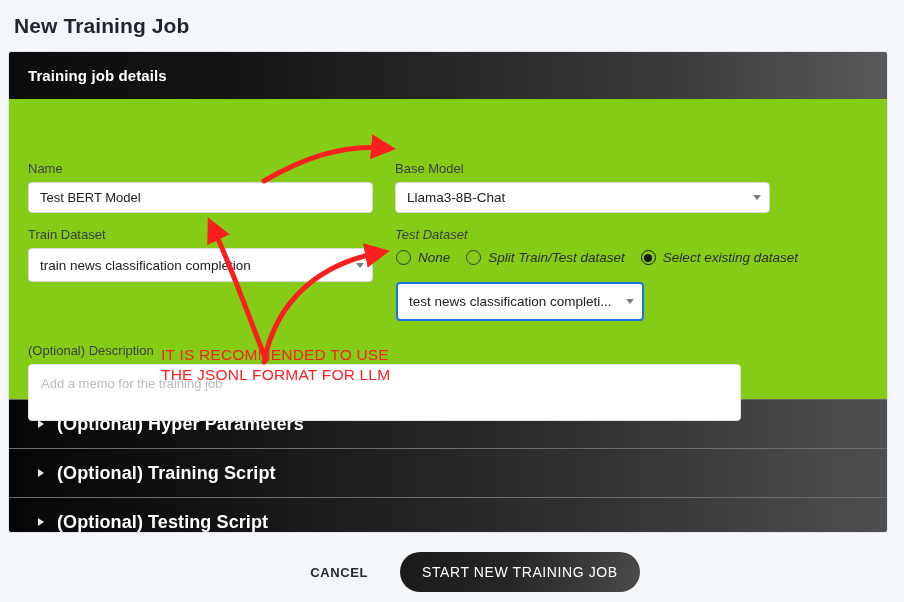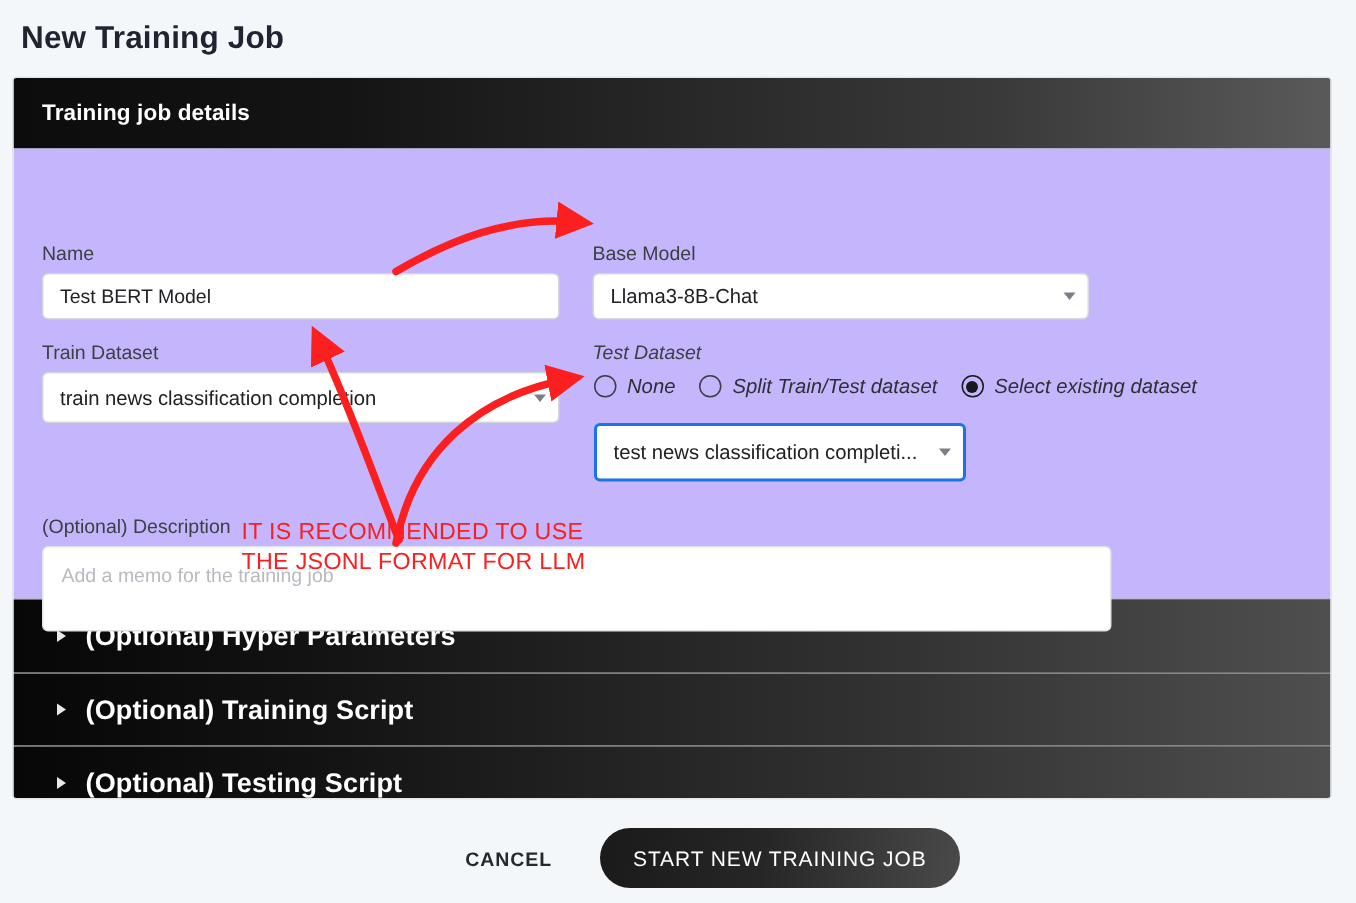--- a/index.html
+++ b/index.html
@@ -30,21 +30,21 @@
   .card-header {
     height: 47px;
     background: linear-gradient(90deg, #0c0c0c 0%, #141414 25%, #3a3a3a 75%, #5a5a5a 100%);
     display: flex; align-items: center;
     padding-left: 19px;
   }
   .card-header-title {
     color: #ffffff; font-size: 15px; font-weight: bold; letter-spacing: .1px;
   }
 
-  .card-body { position: relative; height: 300px; background:#c4b5fd; }
+  .card-body { position: relative; height: 300px; background:#84cc16; }
 
   
   .field-label {
     position: absolute; font-size: 13px; color: #3c4043;
   }
   .text-input {
     position: absolute;
     border: 1px solid #d4d7db; border-radius: 4px;
     background: #fff;
     font-family: "Liberation Sans", sans-serif;
@@ -155,21 +155,21 @@
     <div class="card-header">
       <span class="card-header-title">Training job details</span>
     </div>
 
     <div class="card-body">
 
       <div class="field-label" style="left:19px; top:62px;">Name</div>
       <input class="text-input" style="left: 19px; top: 83px; width: 345px; height: 31px;" value="Test BERT Model">
 
       <div class="field-label" style="left:386px; top:62px;">Base Model</div>
-      <div class="select-box" style="left:386px; top:83px; width:331px; height:31px;">
+      <div class="select-box" style="left:386px; top:83px; width:375px; height:31px;">
         <span class="select-value">Llama3-8B-Chat</span>
         <span class="caret"></span>
       </div>
 
       <div class="field-label" style="left:19px; top:128px;">Train Dataset</div>
       <div class="select-box" style="left:19px; top:149px; width:345px; height:34px;">
         <span class="select-value">train news classification completion</span>
         <span class="caret"></span>
       </div>
 

